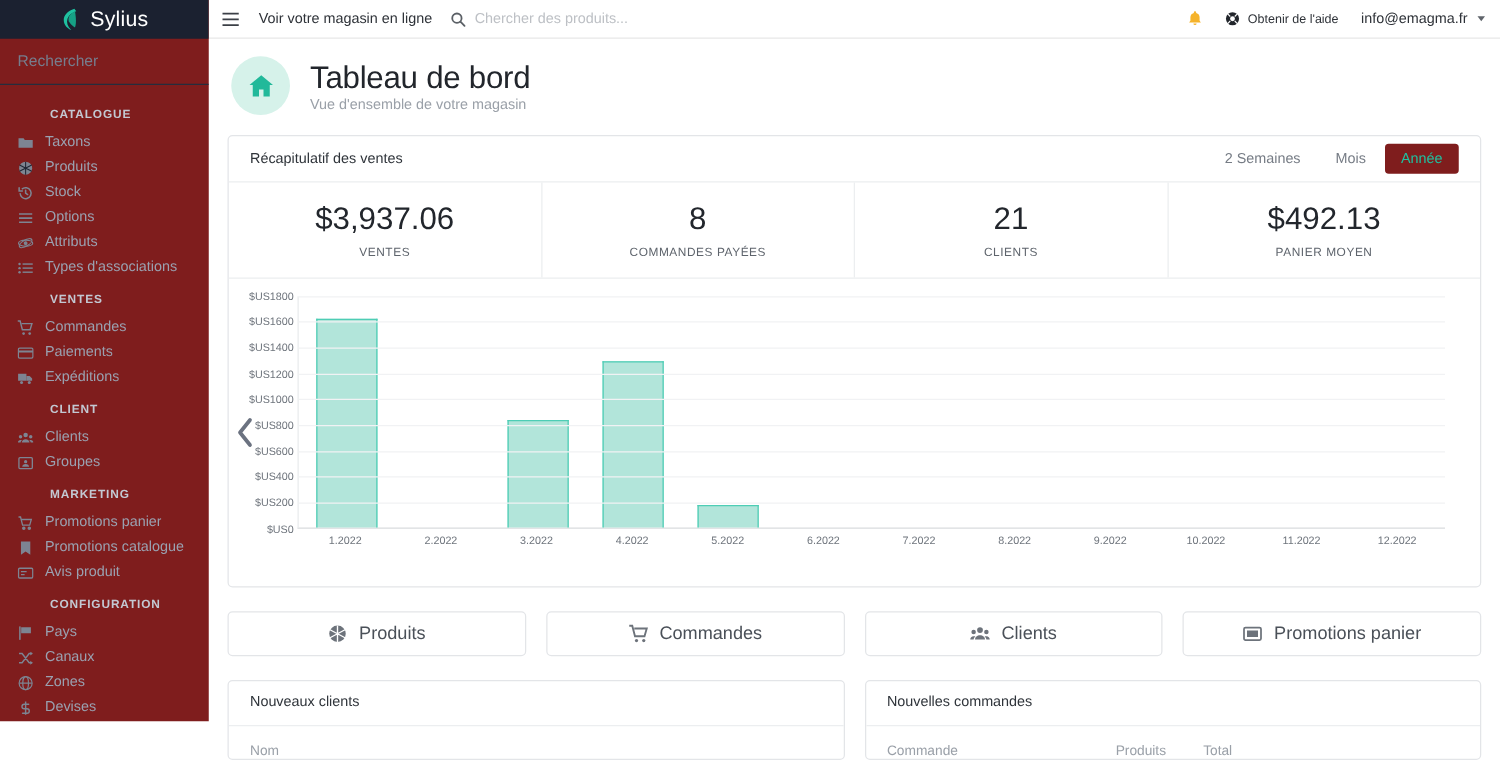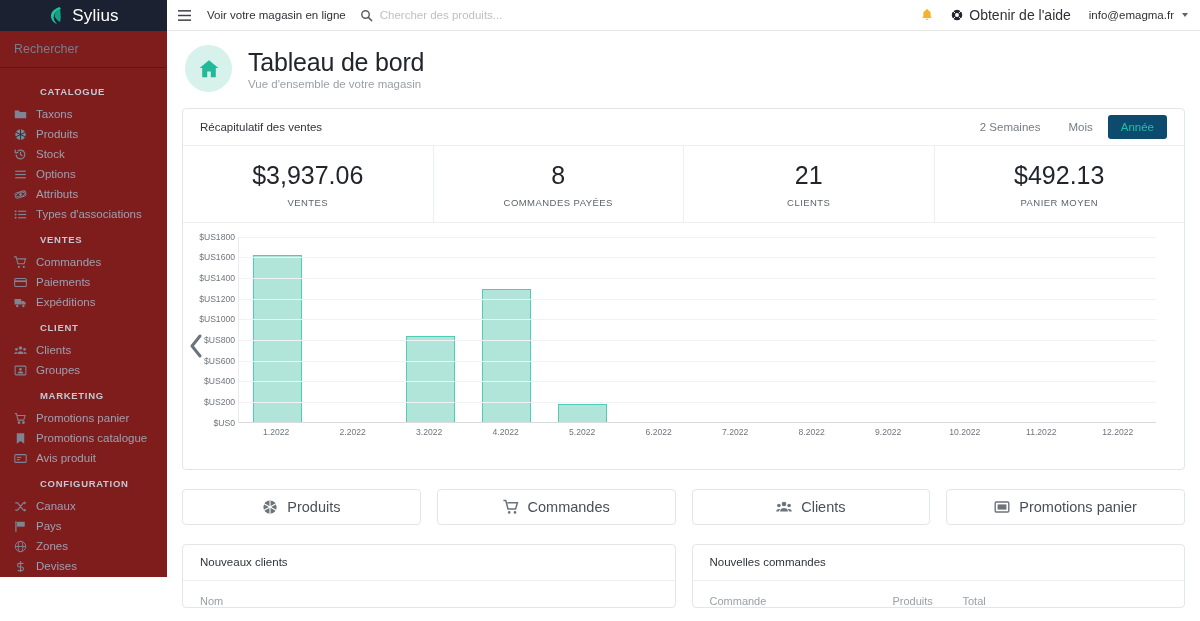--- a/index.html
+++ b/index.html
@@ -63,21 +63,21 @@
   .topsearch { display: flex; align-items: center; gap: 7px; flex: 1; }
   .topsearch .sicon { color: #5b6066; display: flex; }
   .topsearch input {
     border: none; outline: none; background: transparent;
     font-size: 11.5px; color: #333; width: 240px;
     font-family: "Liberation Sans", sans-serif;
   }
   .topsearch input::placeholder { color: #bdc0c5; }
   .topright { display: flex; align-items: center; gap: 18px; }
   .bell { color: #f5b32b; display: flex; cursor: pointer; }
-  .help { display: flex; align-items: center; gap: 6px; font-size: 14px; color: #2e3238; cursor: pointer; }
+  .help { display: flex; align-items: center; gap: 6px; font-size: 10px; color: #2e3238; cursor: pointer; }
   .help .ic { display: flex; color: #22262c; }
   .userbox { display: flex; align-items: center; gap: 8px; font-size: 11.5px; color: #2e3238; cursor: pointer; }
   .caret { width: 0; height: 0; border-left: 3.5px solid transparent; border-right: 3.5px solid transparent; border-top: 4.5px solid #5f646b; }
 
   .content { flex: 1; overflow: hidden; padding: 0 15px; }
 
   
   .pagehead { display: flex; align-items: center; gap: 16px; padding: 14px 0 16px 3px; }
   .pagehead .circle {
     width: 47px; height: 47px; border-radius: 50%;
@@ -92,21 +92,21 @@
   .card-head {
     display: flex; align-items: center; justify-content: space-between;
     padding: 0 17px; height: 37px; border-bottom: 1px solid #eceef0;
   }
   .card-title { font-size: 11.5px; color: #2f343a; font-weight: 400; }
   .periods { display: flex; align-items: center; gap: 2px; }
   .period {
     font-size: 11.5px; color: #767c85; padding: 6px 13px; border-radius: 3px; cursor: pointer;
     white-space: nowrap;
   }
-  .period.active { background: #0c4a6e; color: #1fc1a0; }
+  .period.active { background: #7f1d1d; color: #1fc1a0; }
 
   
   .stats { display: flex; border-bottom: 1px solid #eceef0; }
   .stat { flex: 1; text-align: center; padding: 16px 0 14px; border-right: 1px solid #eceef0; }
   .stat:last-child { border-right: none; }
   .stat .val { font-size: 25px; color: #22262c; font-weight: 400; line-height: 1.1; }
   .stat .lbl { font-size: 9.5px; color: #5e646c; letter-spacing: .45px; margin-top: 7px; text-transform: uppercase; }
 
   
   .chartwrap { position: relative; padding: 14px 12px 8px 12px; height: 246px; }
@@ -317,35 +317,35 @@
               <line x1="3.4" y1="6.6" x2="9" y2="6.6"></line>
               <line x1="3.4" y1="9.4" x2="7" y2="9.4"></line>
             </svg>
           </span>
         <span class="lb">Avis produit</span>
       </a>
 
       <div class="sb-group-title">CONFIGURATION</div>
       <a class="sb-item">
         <span class="ic">
+            <svg width="13" height="13" viewBox="0 0 16 16" fill="currentColor">
+              <rect x="1.6" y="1.4" width="1.5" height="13.2"></rect>
+              <path d="M3.6 2.2h9.6v6H3.6z"></path>
+            </svg>
+          </span>
+        <span class="lb">Pays</span>
+      </a>
+      <a class="sb-item">
+        <span class="ic">
             <svg width="13" height="13" viewBox="0 0 16 16" fill="none" stroke="currentColor" stroke-width="1.4">
               <path d="M1.5 3.5h3l7 9h3M1.5 12.5h3l7-9h3"></path>
               <path d="M12.6 1.6 15 3.5l-2.4 1.9M12.6 10.6 15 12.5l-2.4 1.9" fill="currentColor" stroke="none"></path>
             </svg>
           </span>
         <span class="lb">Canaux</span>
-      </a>
-      <a class="sb-item">
-        <span class="ic">
-            <svg width="13" height="13" viewBox="0 0 16 16" fill="currentColor">
-              <rect x="1.6" y="1.4" width="1.5" height="13.2"></rect>
-              <path d="M3.6 2.2h9.6v6H3.6z"></path>
-            </svg>
-          </span>
-        <span class="lb">Pays</span>
       </a>
       <a class="sb-item">
         <span class="ic">
             <svg width="13" height="13" viewBox="0 0 16 16" fill="none" stroke="currentColor" stroke-width="1.2">
               <circle cx="8" cy="8" r="6.4"></circle>
               <ellipse cx="8" cy="8" rx="2.8" ry="6.4"></ellipse>
               <line x1="1.8" y1="8" x2="14.2" y2="8"></line>
             </svg>
           </span>
         <span class="lb">Zones</span>

